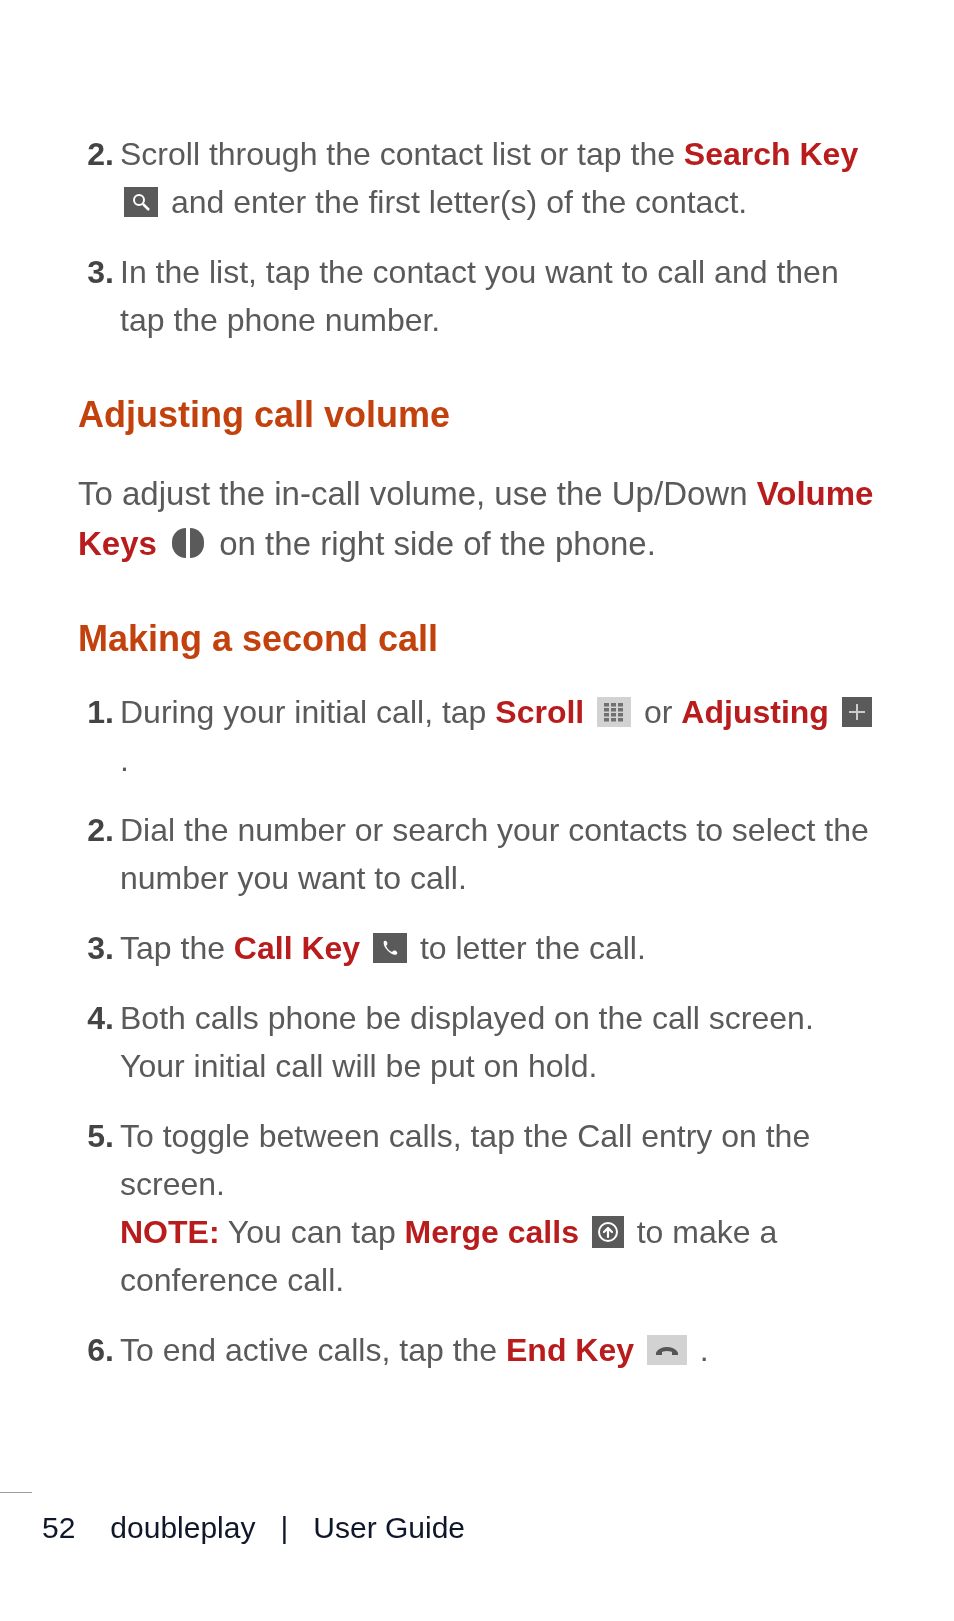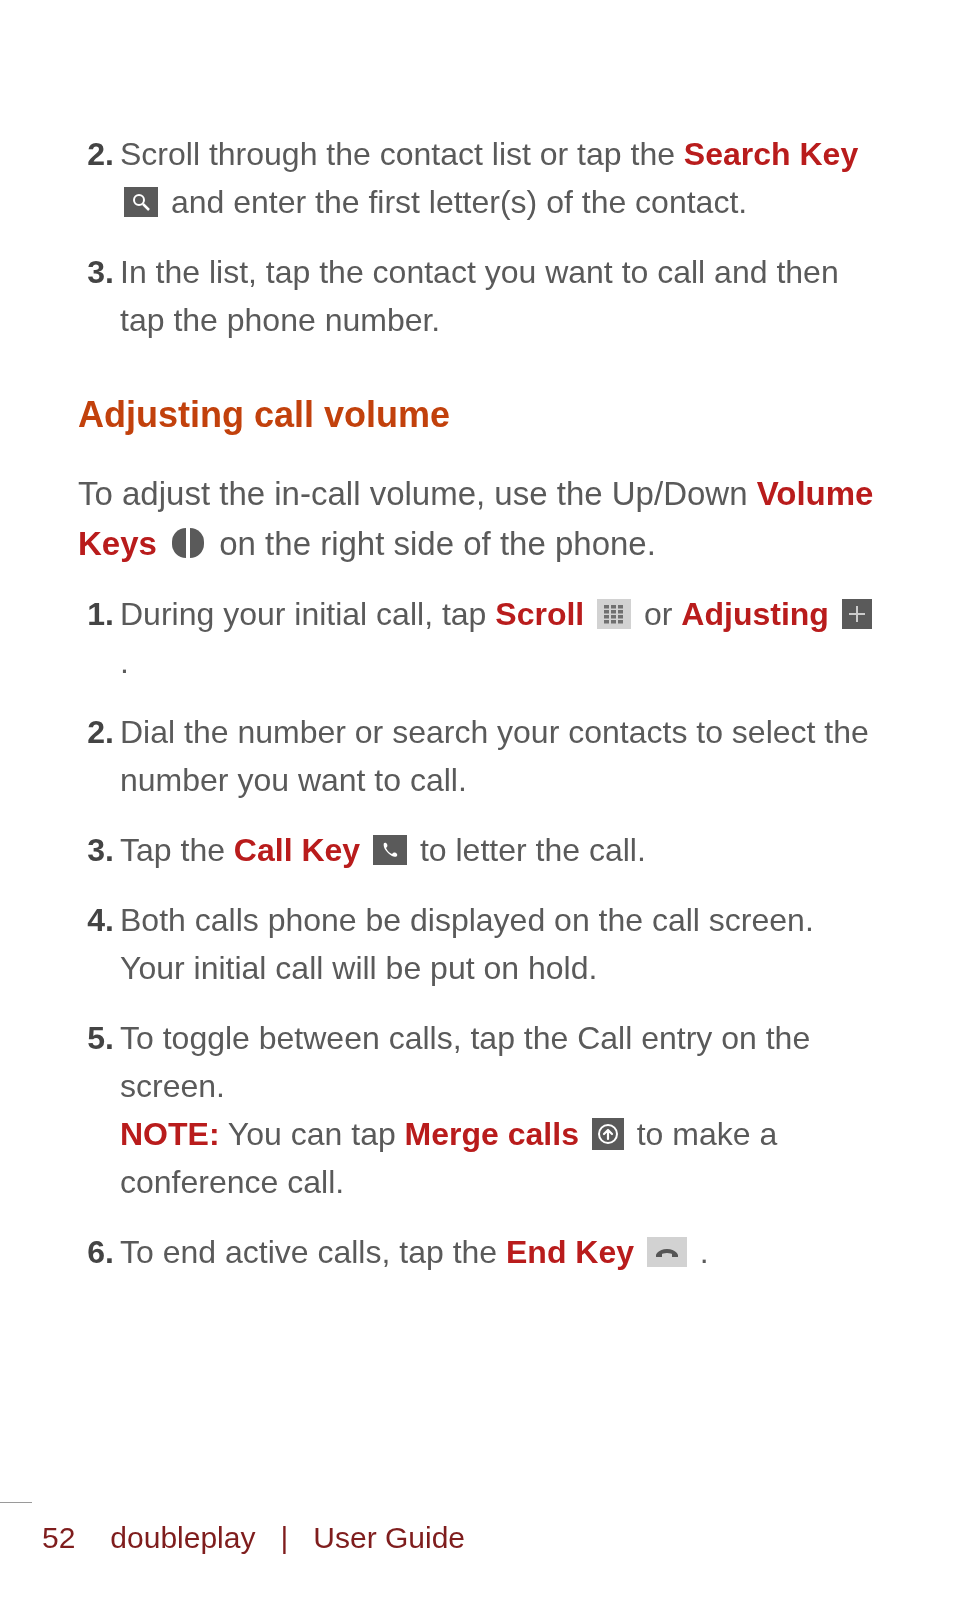--- a/index.html
+++ b/index.html
@@ -82,25 +82,25 @@
   .icon.vol { width: 36px; height: 32px; display:inline-flex; background:transparent; gap:4px; }
   .vol-half {
     width: 14px;
     height: 30px;
     background: #5a5a5a;
   }
   .vol-half.left { border-radius: 14px 0 0 14px; }
   .vol-half.right { border-radius: 0 14px 14px 0; }
   .footer {
     position: absolute;
-    bottom: 66px;
+    bottom: 76px;
     left: 0;
     width: 100%;
     font-size: 30px;
-    color: #7f1d1d;
+    color: #0f172a;
   }
   .footer-line {
     border-top: 1px solid #9a9a9a;
     width: 32px;
     margin-bottom: 18px;
   }
   .footer-text {
     padding-left: 42px;
   }
   .pnum {
@@ -135,20 +135,21 @@
 
   <h2 class="section">Adjusting call volume</h2>
   <p class="para">
     <span>To adjust the in-call volume, use the Up/Down </span><span class="bold">Volume Keys</span>
     <span class="icon vol">
       <span class="vol-half left"></span>
         <span class="vol-half right"></span>
     </span><span> on the right side of the phone.</span>
   </p>
 
+  <h2 class="section">Making a second call</h2>
   <ol class="list" id="second-call-list">
       <li>
         <span class="num">1.</span>
         <span class="txt"><span>During your initial call, tap </span><span class="bold">Scroll</span> <span class="icon light dialpad">
             <svg width="22" height="20" viewBox="0 0 22 20">
               <rect x="1" y="1" width="5" height="3.5" fill="#707070"></rect>
               <rect x="8" y="1" width="5" height="3.5" fill="#707070"></rect>
               <rect x="15" y="1" width="5" height="3.5" fill="#707070"></rect>
               <rect x="1" y="6" width="5" height="3.5" fill="#707070"></rect>
               <rect x="8" y="6" width="5" height="3.5" fill="#707070"></rect>

